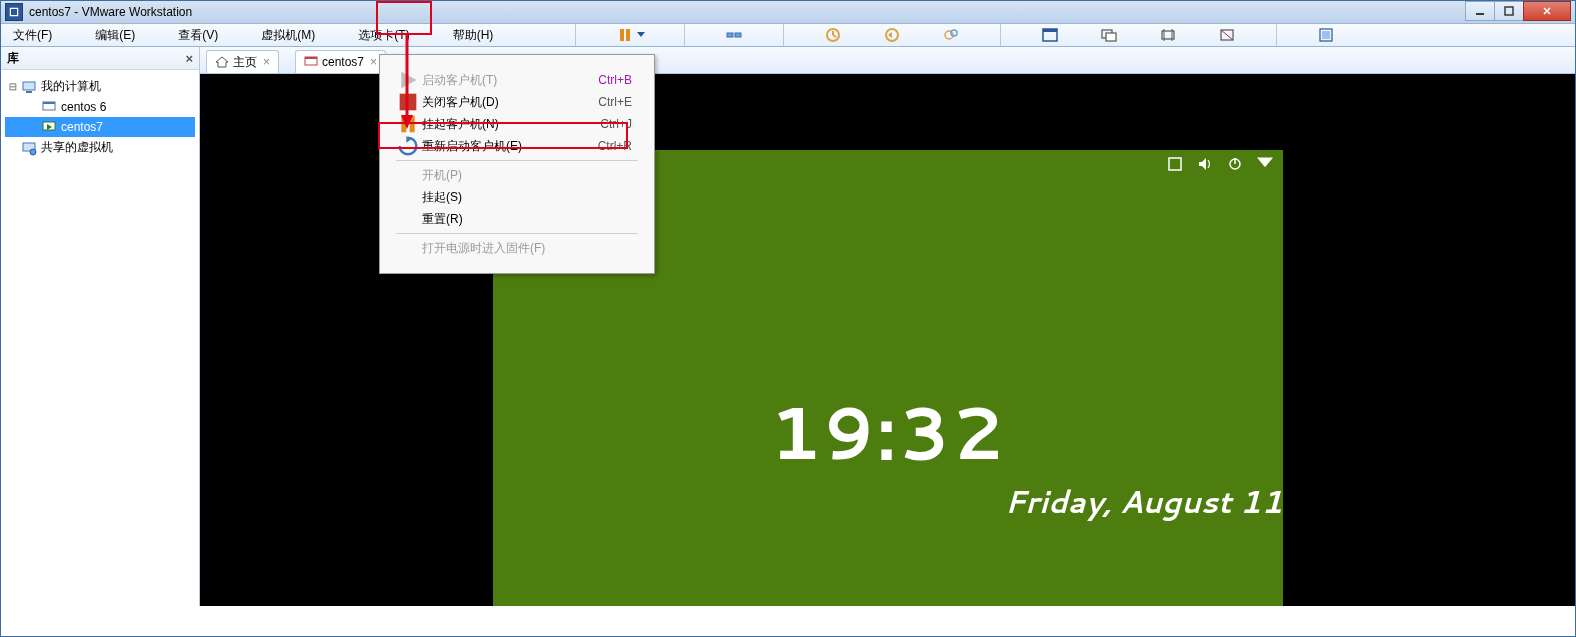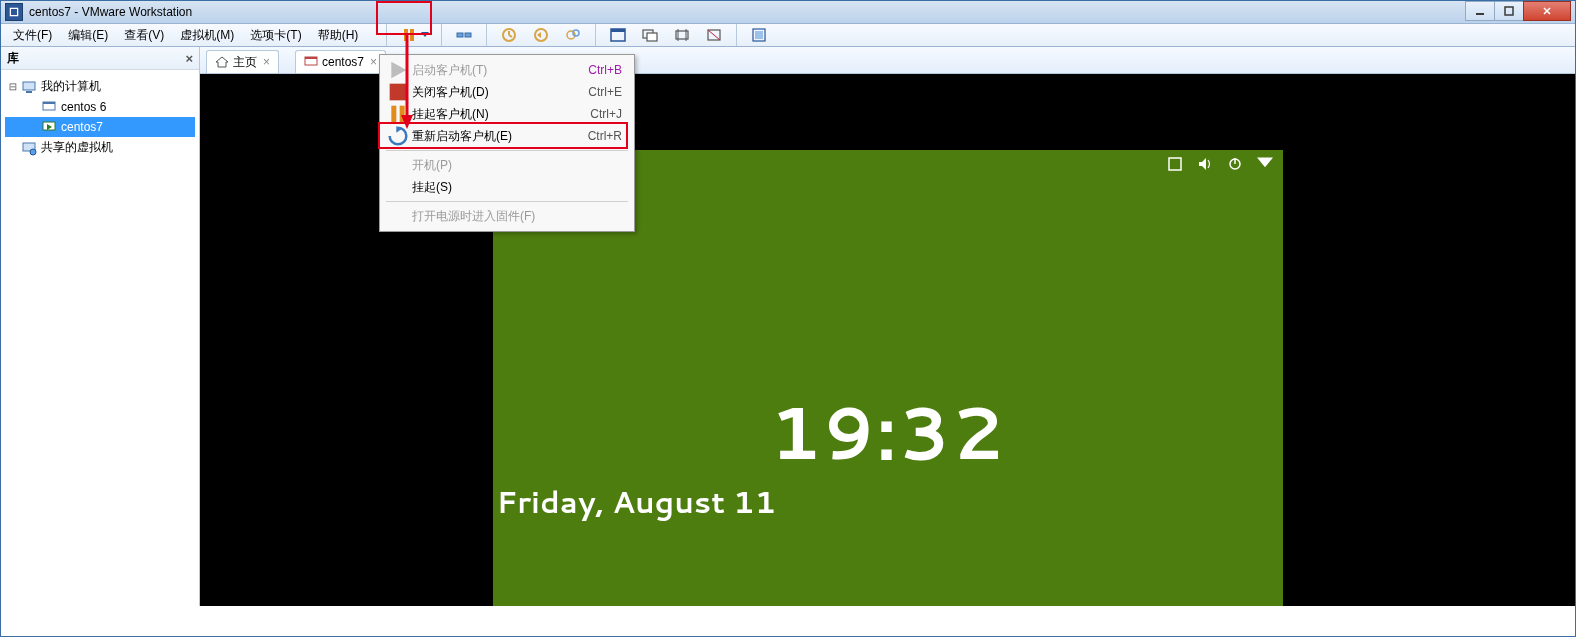--- a/index.html
+++ b/index.html
@@ -10,21 +10,21 @@
   .titlebar .app-icon { width:16px; height:16px; background:#2b5797; border:1px solid #1f3e6b; margin-right:6px; display:flex; align-items:center; justify-content:center; }
   .titlebar .app-icon svg { width:10px; height:10px; }
   .titlebar .spacer { flex:1; }
   .winbtn-group { display:flex; align-items:stretch; height:20px; margin-top:-2px; }
   .winbtn { width:28px; display:flex; align-items:center; justify-content:center; background:linear-gradient(#e9f1fb,#cddff3); border:1px solid #8fa9c7; margin-left:-1px; }
   .winbtn.min svg, .winbtn.max svg { width:10px; height:10px; }
   .winbtn.close { width:46px; background:linear-gradient(#e37f73,#d04531); border-color:#9a2f20; }
   .winbtn.close svg { width:10px; height:10px; }
   
   
-  .menubar { height:22px; background:linear-gradient(#f7fbff,#e7f0fa); border-bottom:1px solid #9ab4d2; display:flex; align-items:center; padding:0 4px; }
+  .menubar { height:22px; background:linear-gradient(#f7fbff,#e7f0fa); border-bottom:1px solid #9ab4d2; display:flex; align-items:center; padding:0 4px;gap:27px; }
   .menubar .menu-item { padding:2px 8px; cursor:default; }
   .menubar .sep { width:14px; }
   .tbtn { width:26px; height:26px; margin:0 2px; display:flex; align-items:center; justify-content:center; border:1px solid transparent; border-radius:2px; }
   .tsep { width:1px; height:22px; background:#b7c9dd; margin:0 6px; }
   .tbtn svg { width:16px; height:16px; }
   .power-highlight { position:absolute; left:375px; top:0px; width:52px; height:30px; border:2px solid #e2001a; pointer-events:none; z-index:20; }
   .power-btn-group { display:flex; align-items:center; border:1px solid transparent; border-radius:2px; padding:0 2px; height:26px; margin:0 2px; }
   .power-btn-group .dropdown-arrow { width:10px; display:flex; justify-content:center; }
   
   
@@ -52,24 +52,24 @@
   .tab { height:22px; border:1px solid #b7c9dd; border-bottom:none; background:#fdfefe; margin-right:16px; padding:0 8px; display:flex; align-items:center; font-size:12px; border-radius:3px 3px 0 0; }
   .tab .tab-icon { width:14px; height:14px; margin-right:4px; display:flex; align-items:center; justify-content:center; }
   .tab .close-x { margin-left:6px; font-size:12px; color:#888; }
   .tab.active { background:#fff; }
   
   .guest-viewport { flex:1; background:#000; position:relative; display:flex; justify-content:center; align-items:flex-start; overflow:hidden; }
   .guest-screen { width:790px; height:480px; margin-top:76px; background:#204a87; background:linear-gradient(#1b3e72,#1b3e72); background-color:#1b4a86; position:relative; color:#fff; font-family:"Cantarell","DejaVu Sans",Arial,sans-serif; }
   .gs-topbar { position:absolute; top:6px; right:10px; display:flex; align-items:center; gap:14px; }
   .gs-topbar svg { width:16px; height:16px; fill:#fff; }
   .gs-clock { position:absolute; left:0; right:0; top:230px; text-align:center; font-weight:bold; font-size:72px; letter-spacing:2px; }
-  .gs-date { position:absolute; left:4px; right:0; top:330px; text-align:left; font-weight:bold; font-size:30px; }
-  
-  
-  .dropdown { position:absolute; left:378px; top:53px; width:246px; background:#f8f8f8; border:1px solid #9a9a9a; box-shadow:2px 2px 4px rgba(0,0,0,0.25); z-index:30; font-size:12px; padding:4px; }
+  .gs-date { position:absolute; left:16px; right:0; top:330px; text-align:right; font-weight:bold; font-size:30px;font-style:italic; }
+  
+  
+  .dropdown { position:absolute; left:378px; top:53px; width:246px; background:#f8f8f8; border:1px solid #9a9a9a; box-shadow:2px 2px 4px rgba(0,0,0,0.25); z-index:30; font-size:12px; padding:14px; }
   .dd-row { display:flex; align-items:center; height:22px; padding:0 4px; }
   .dd-row.disabled { color:#9a9a9a; }
   .dd-row .dd-icon { width:20px; height:16px; display:flex; align-items:center; justify-content:center; margin-right:4px; }
   .dd-row .dd-label { flex:1; }
   .dd-row .dd-short { color:#555; padding-right:4px; }
   .dd-row.disabled .dd-short { color:#a21caf; }
   .dd-sep { height:1px; background:#d0d0d0; margin:3px 2px; }
   .dd-highlight { position:absolute; left:-2px; top:67px; width:246px; height:23px; border:2px solid #e2001a; pointer-events:none; }
   
   
@@ -336,20 +336,24 @@
     </div>
     <div class="dd-sep"></div>
     <div class="dd-row disabled">
       <span class="dd-icon"></span>
       <span class="dd-label">开机(P)</span>
     </div>
     <div class="dd-row">
       <span class="dd-icon"></span>
       <span class="dd-label">挂起(S)</span>
     </div>
+    <div class="dd-row">
+      <span class="dd-icon"></span>
+      <span class="dd-label">重置(R)</span>
+    </div>
     <div class="dd-sep"></div>
     <div class="dd-row disabled">
       <span class="dd-icon"></span>
       <span class="dd-label">打开电源时进入固件(F)</span>
     </div>
     <div class="dd-highlight"></div>
   </div>
 
   <svg class="red-arrow" width="30" height="100">
     <line x1="8" y1="2" x2="8" y2="88" stroke="#e2001a" stroke-width="3"></line>

